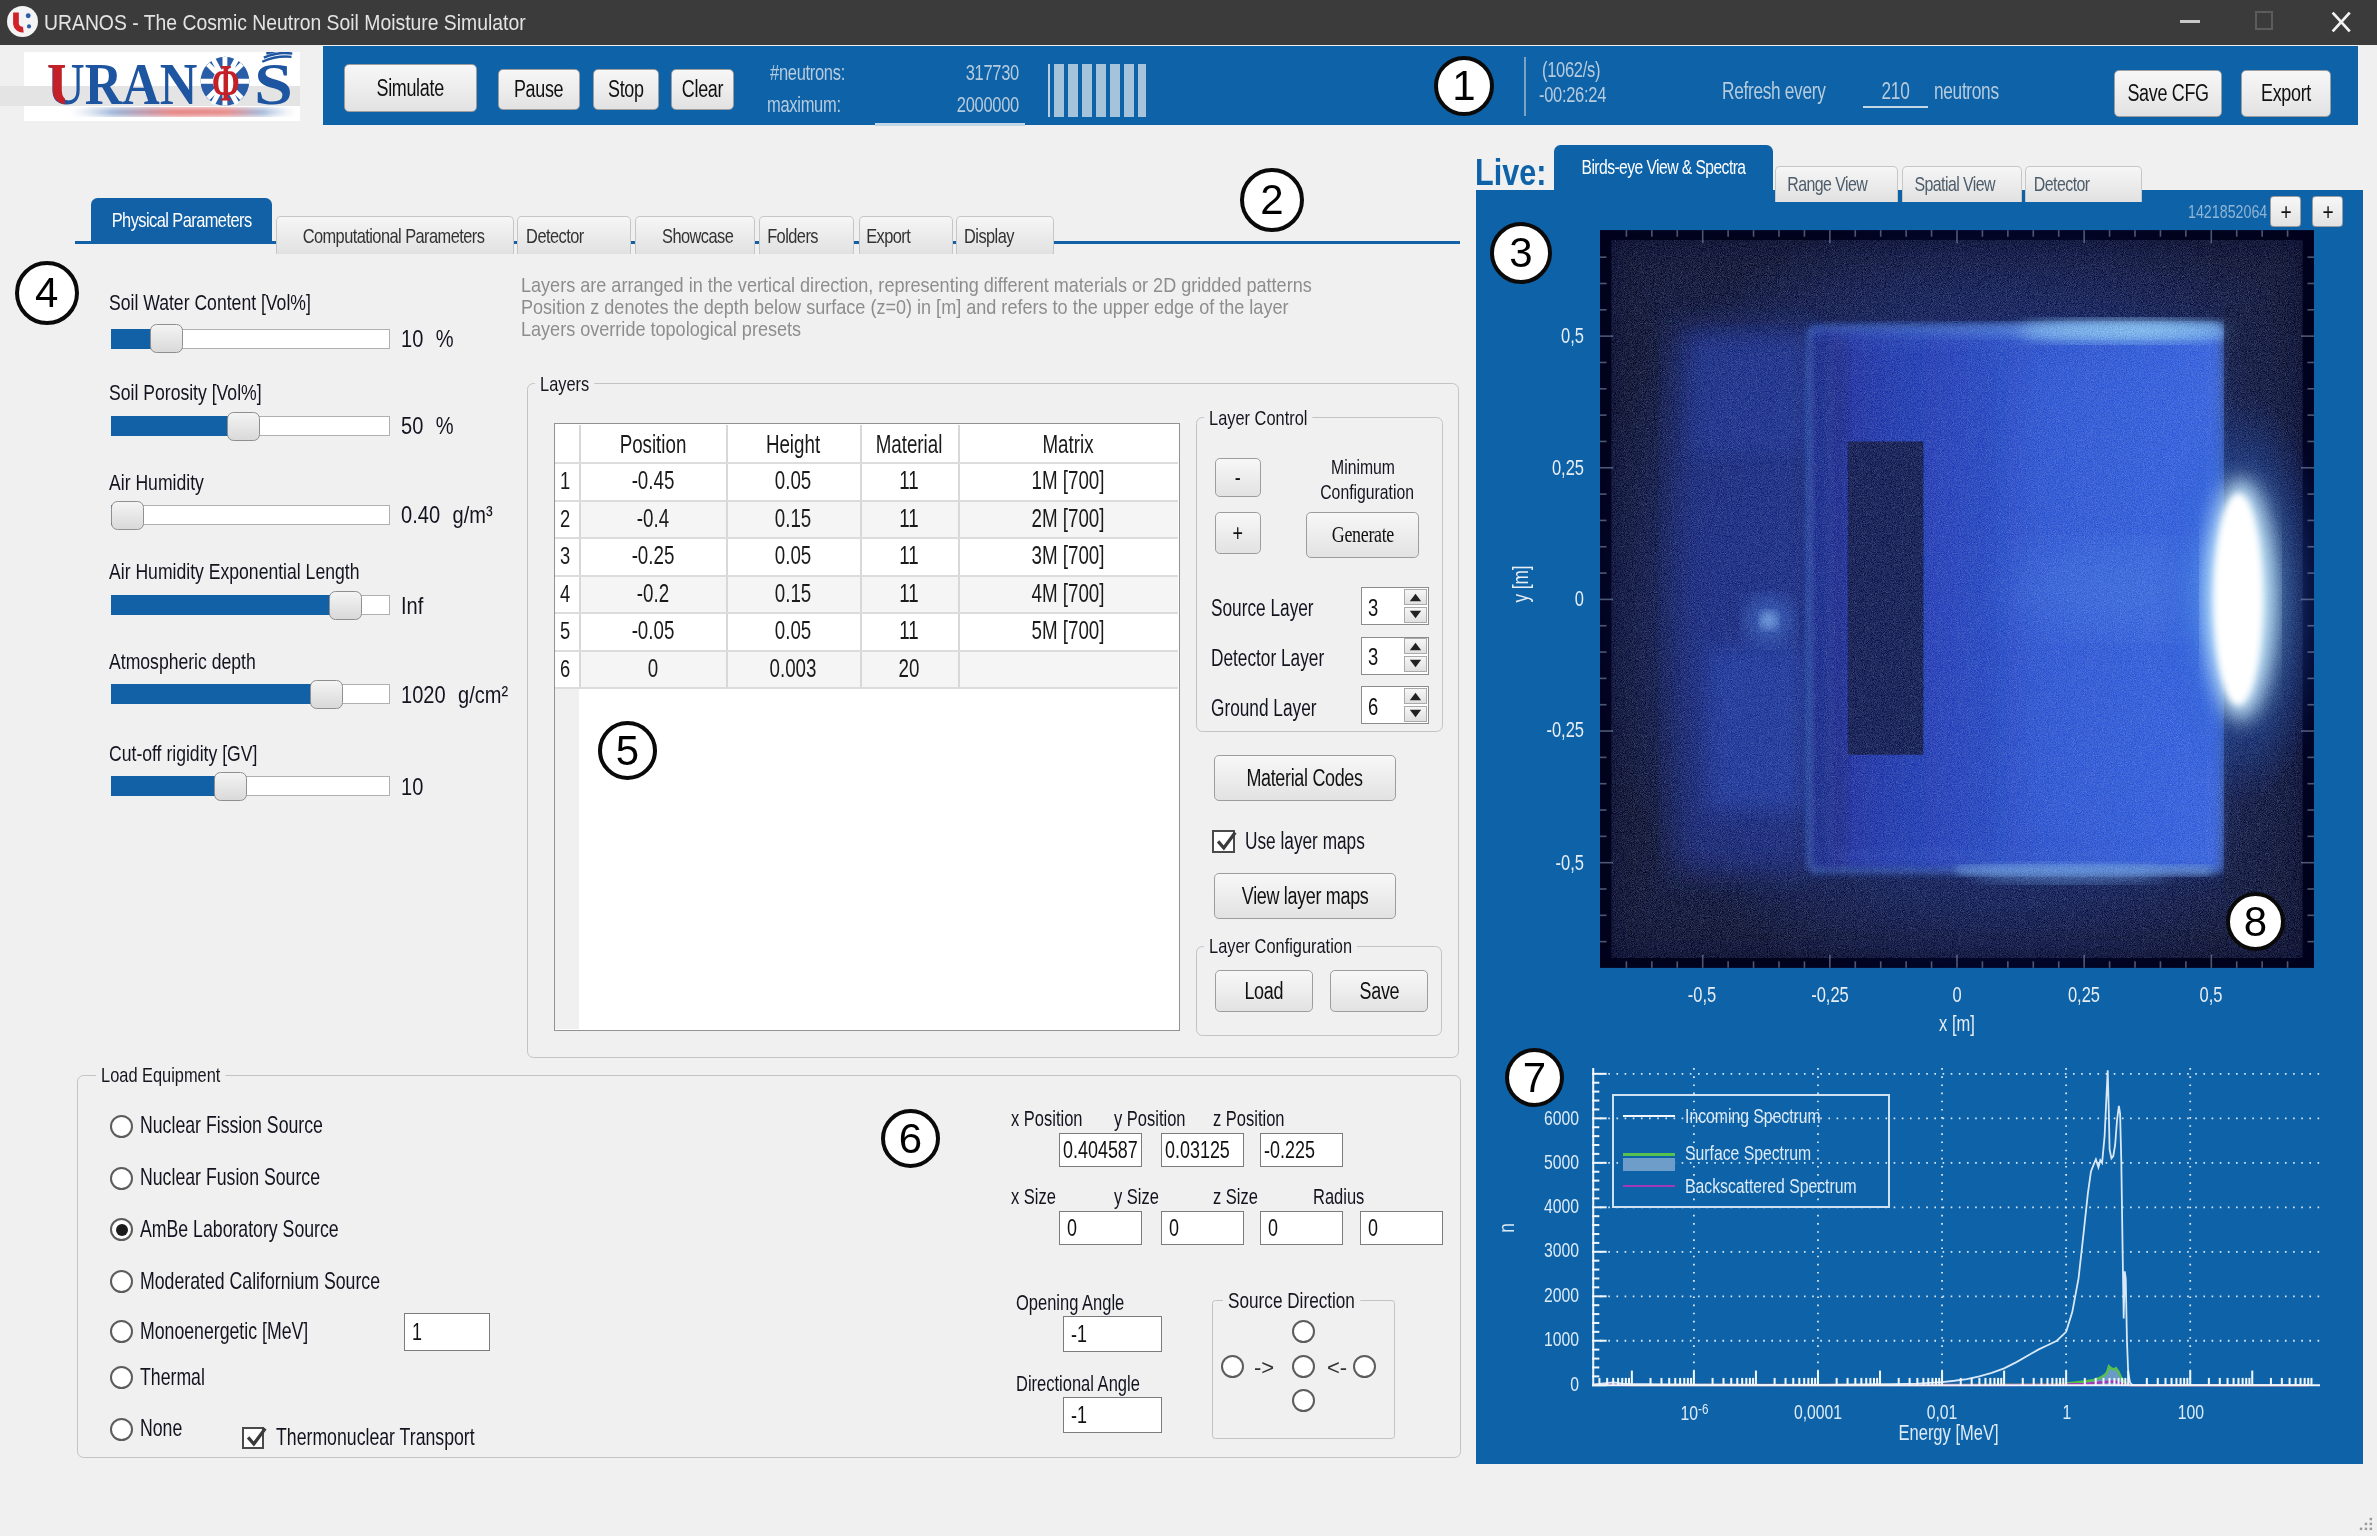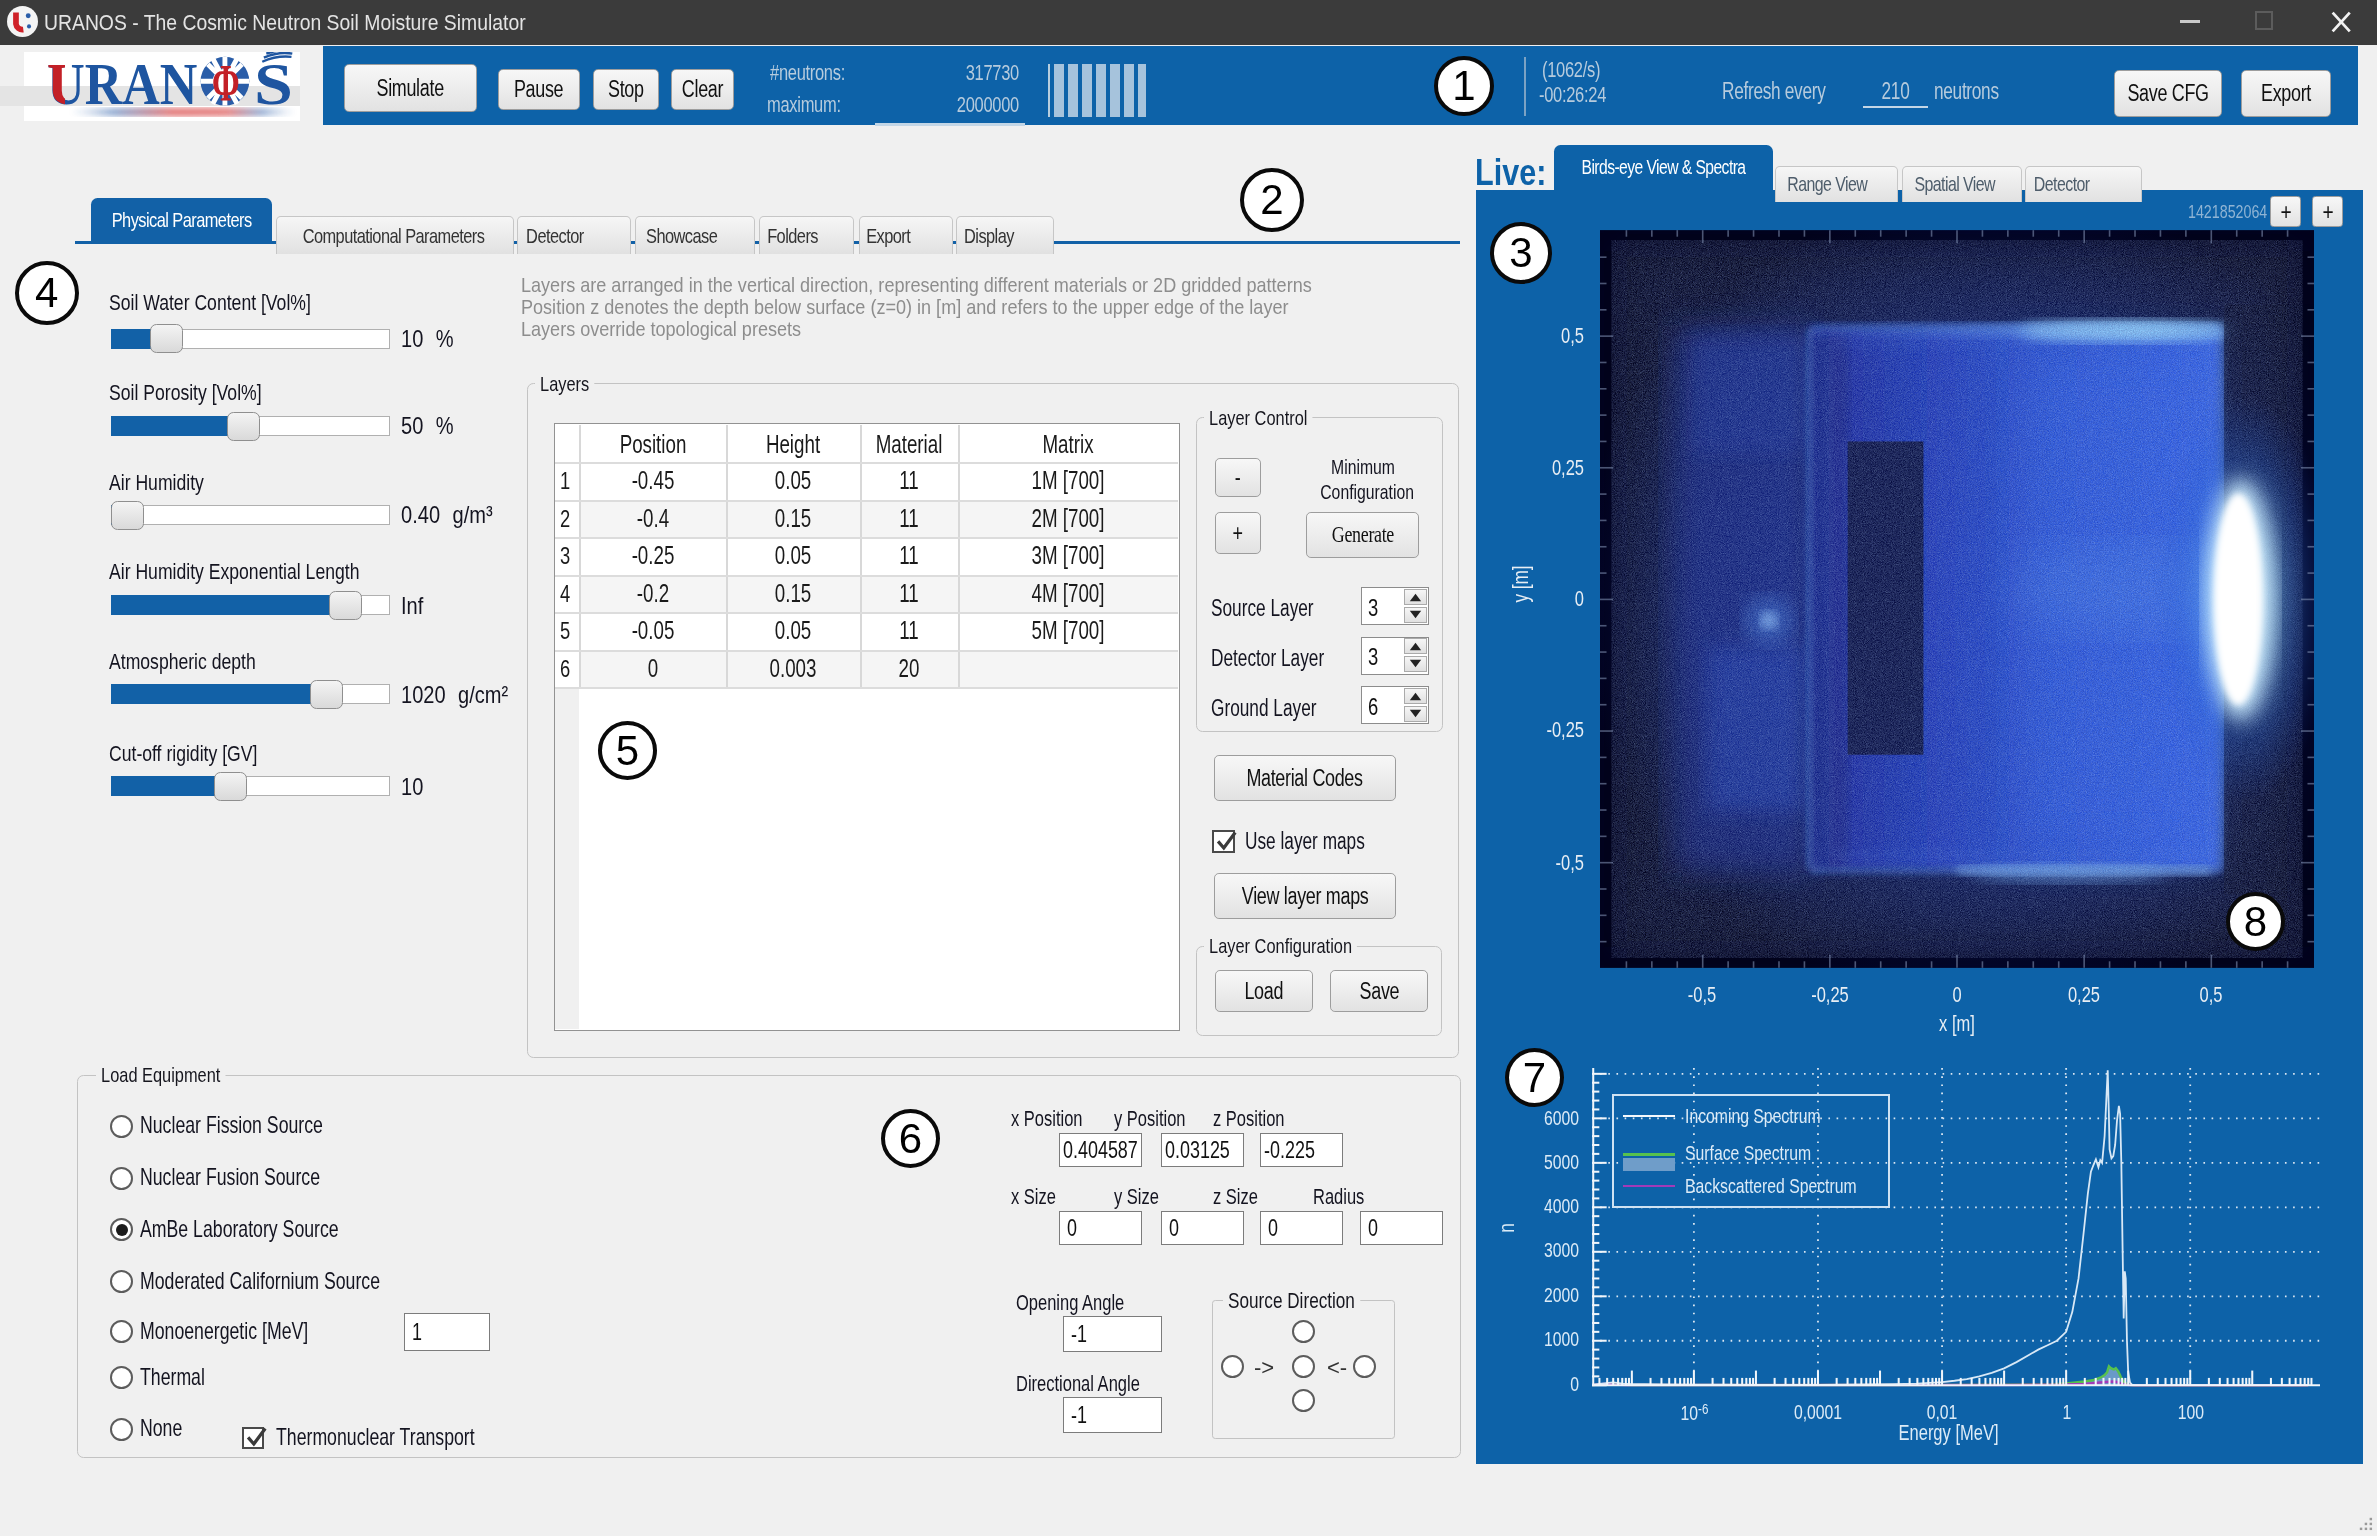--- a/index.html
+++ b/index.html
@@ -130,21 +130,21 @@
 <div class="abs nw" style="left:91px;top:198px;width:181px;height:43px;background:#1261a7;border-radius:6.5px 6.5px 0 0;
   color:#fff;font-size:21px;letter-spacing:-0.7px;display:flex;align-items:center;justify-content:center;">
     <span style="display:block;transform:scaleX(0.78);">Physical Parameters</span>
   </div>
 <div class="tabg" style="left:276px;width:238px;">
     <span>Computational Parameters</span>
   </div>
 <div class="tabg" style="left:517px;width:114px;">
     <span>Detector</span>
   </div>
-<div class="tabg" style="left:635px;width:120px;">
+<div class="tabg" style="left:635px;width:120px;padding-left:16px;">
     <span>Showcase</span>
   </div>
 <div class="tabg" style="left:759px;width:95px;">
     <span>Folders</span>
   </div>
 <div class="tabg" style="left:859px;width:94px;">
     <span>Export</span>
   </div>
 <div class="tabg" style="left:956px;width:98px;">
     <span>Display</span>

